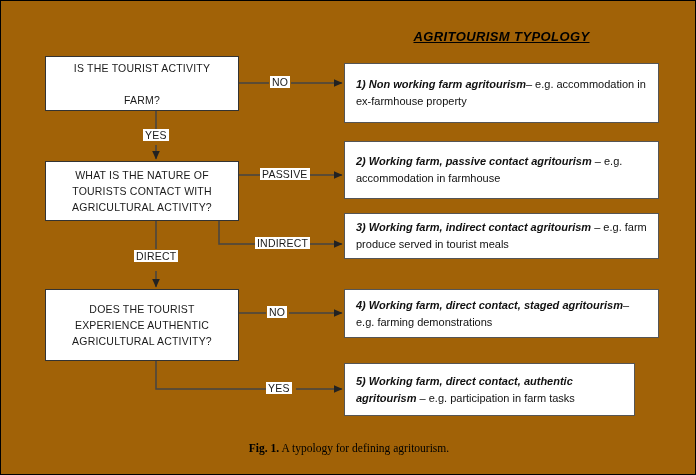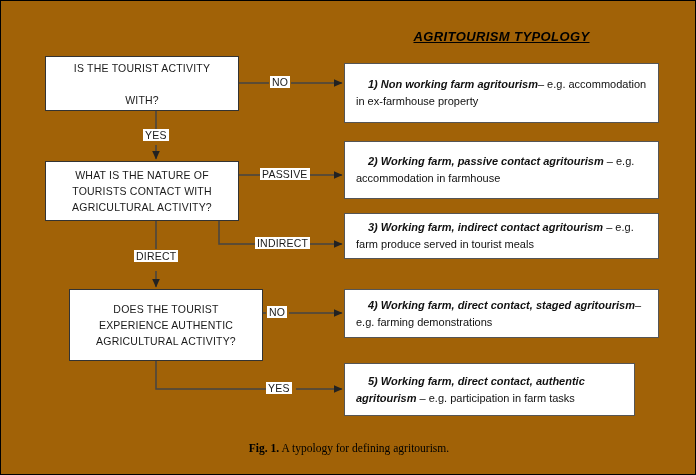--- a/index.html
+++ b/index.html
@@ -52,21 +52,20 @@
     align-items: center;
     font-size: 11px;
     line-height: 17px;
     color: #111111;
     padding: 3px 10px 3px 11px;
   }
   .tbox .ttext { display: block; }
   .tbox .lead {
     font-weight: bold;
     font-style: italic;
-    margin-left: 12px;
   }
   
   .elabel {
     position: absolute;
     font-size: 10.5px;
     color: #1a1a1a;
     letter-spacing: 0.2px;
     white-space: nowrap;
     background: #ffffff;
     padding: 0 2px;
@@ -130,28 +129,28 @@
       <path d="M288,312 L341,312" marker-end="url(#arrow)"></path>
 
       <path d="M155,360 L155,388 L268,388"></path>
       <path d="M295,388 L341,388" marker-end="url(#arrow)"></path>
     </g>
   </svg>
 
   <div id="typology-title">AGRITOURISM TYPOLOGY</div>
 
   <div class="qbox" style="left:44px; top:55px; width:194px; height:55px;">
-    <span class="qtext"><span>IS THE TOURIST ACTIVITY</span><br><br><span>WITH?</span></span>
+    <span class="qtext"><span>IS THE TOURIST ACTIVITY</span><br><br><span>FARM?</span></span>
   </div>
 
   <div class="qbox" style="left:44px; top:160px; width:194px; height:60px;">
     <span class="qtext"><span>WHAT IS THE NATURE OF</span><br><span>TOURISTS CONTACT WITH</span><br><span>AGRICULTURAL ACTIVITY?</span></span>
   </div>
 
-  <div class="qbox" style="left:44px; top:288px; width:194px; height:72px;margin-left:24px;">
+  <div class="qbox" style="left:44px; top:288px; width:194px; height:72px;">
     <span class="qtext"><span>DOES THE TOURIST</span><br><span>EXPERIENCE AUTHENTIC</span><br><span>AGRICULTURAL ACTIVITY?</span></span>
   </div>
 
   <div class="elabel" style="left:269px; top:75px;">NO</div>
   <div class="elabel" style="left:142px; top:128px;">YES</div>
   <div class="elabel" style="left:259px; top:167px;">PASSIVE</div>
   <div class="elabel" style="left:254px; top:236px;">INDIRECT</div>
   <div class="elabel" style="left:133px; top:249px;">DIRECT</div>
   <div class="elabel" style="left:266px; top:305px;">NO</div>
   <div class="elabel" style="left:265px; top:381px;">YES</div>

